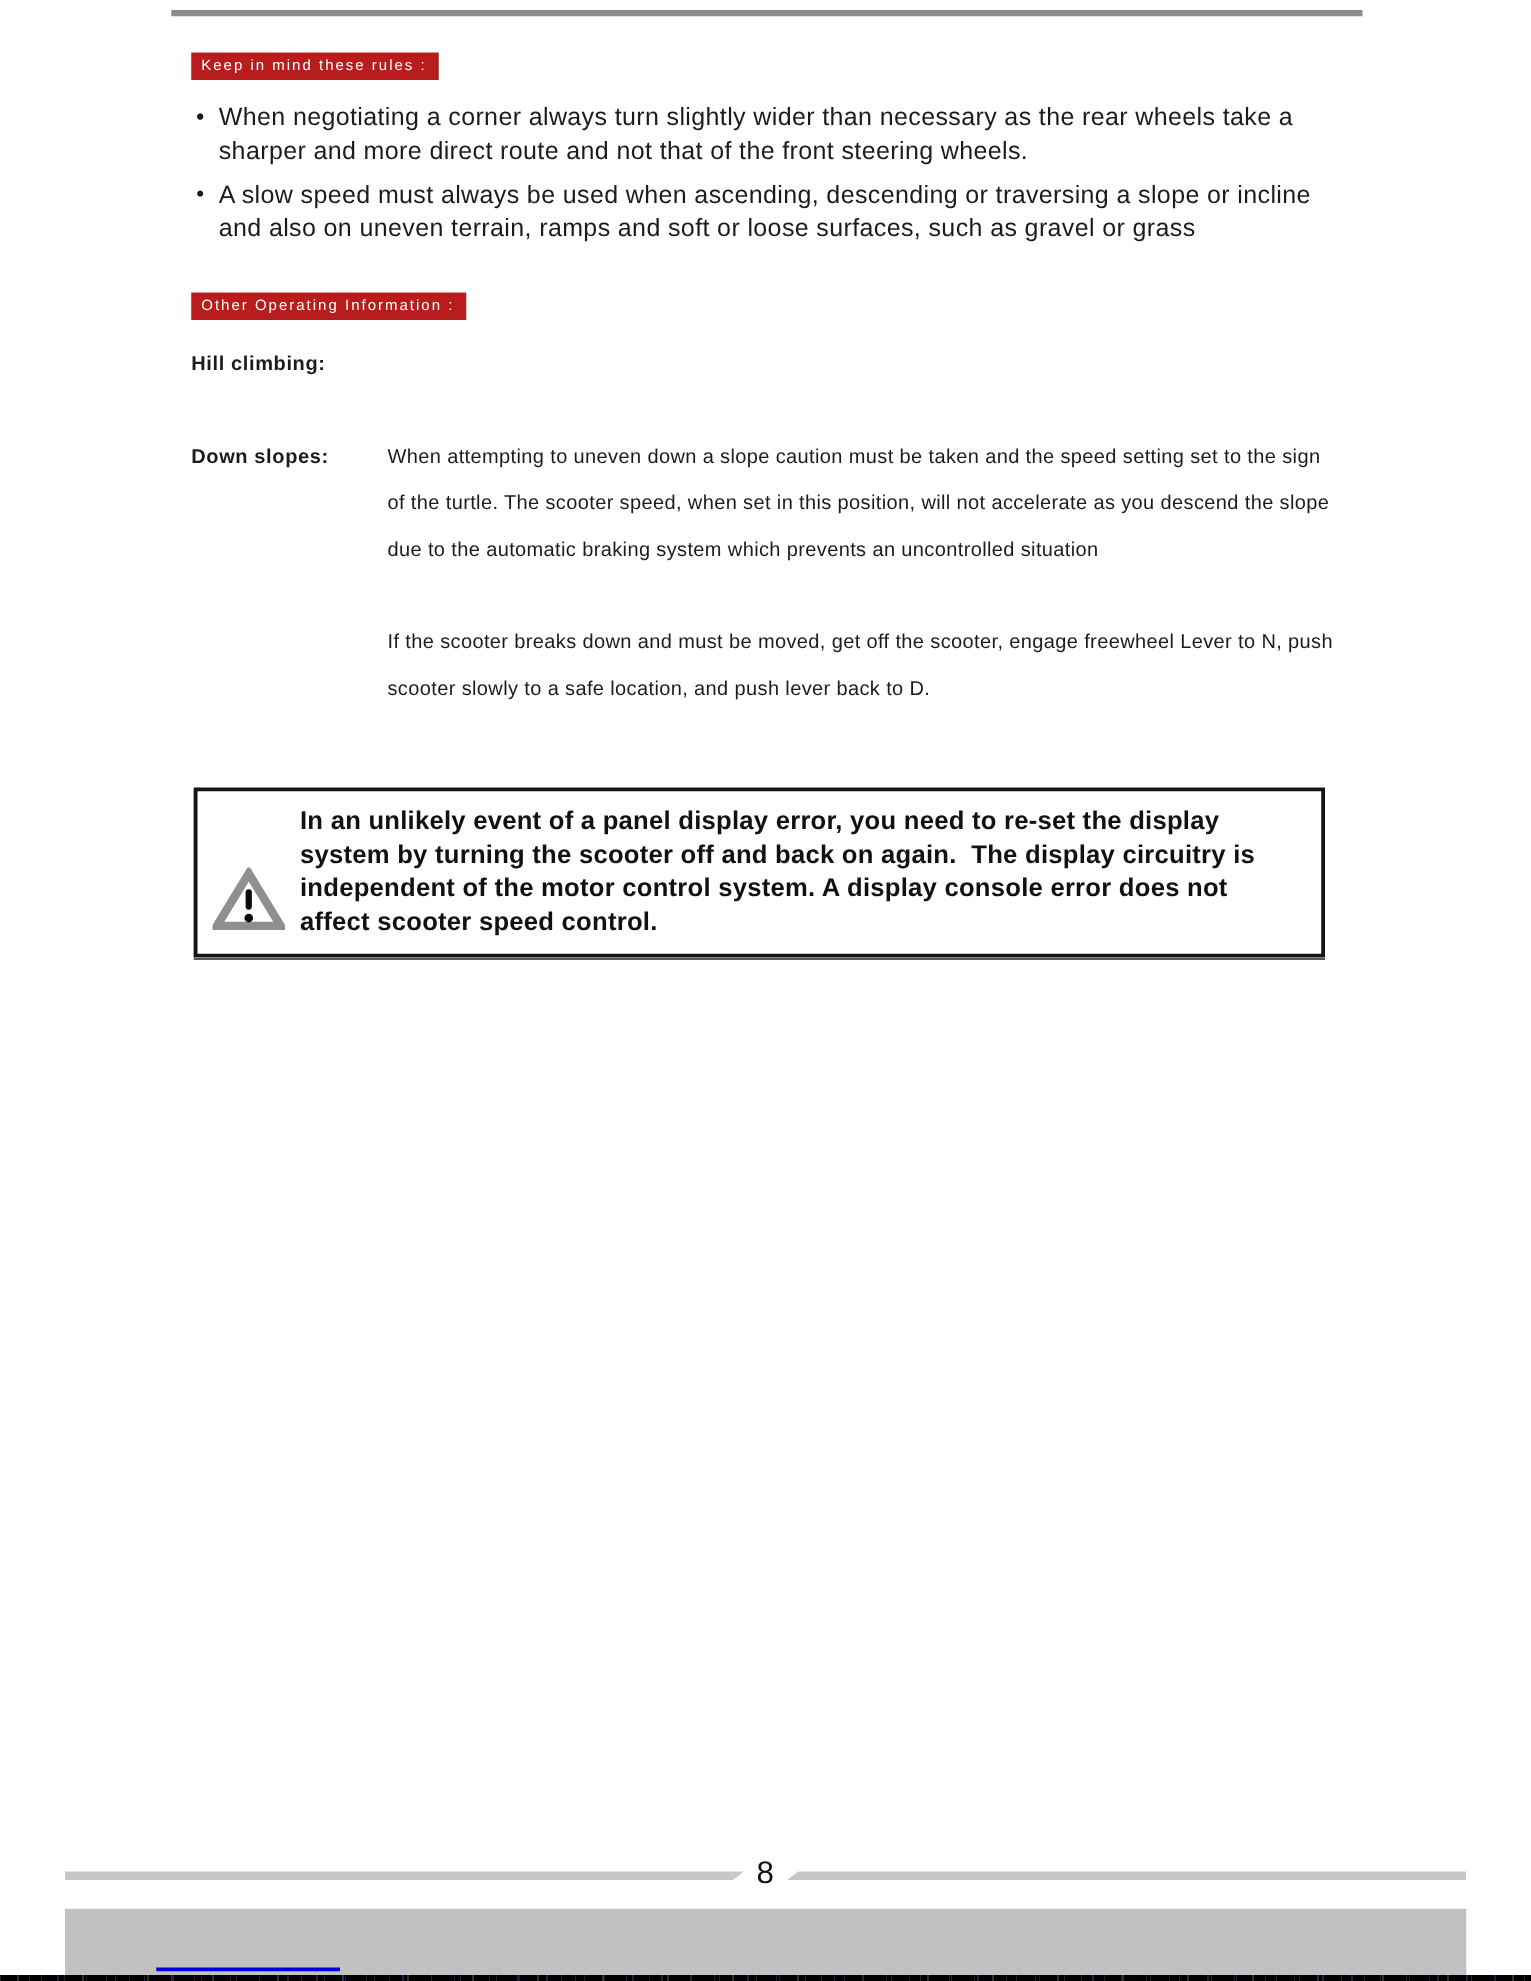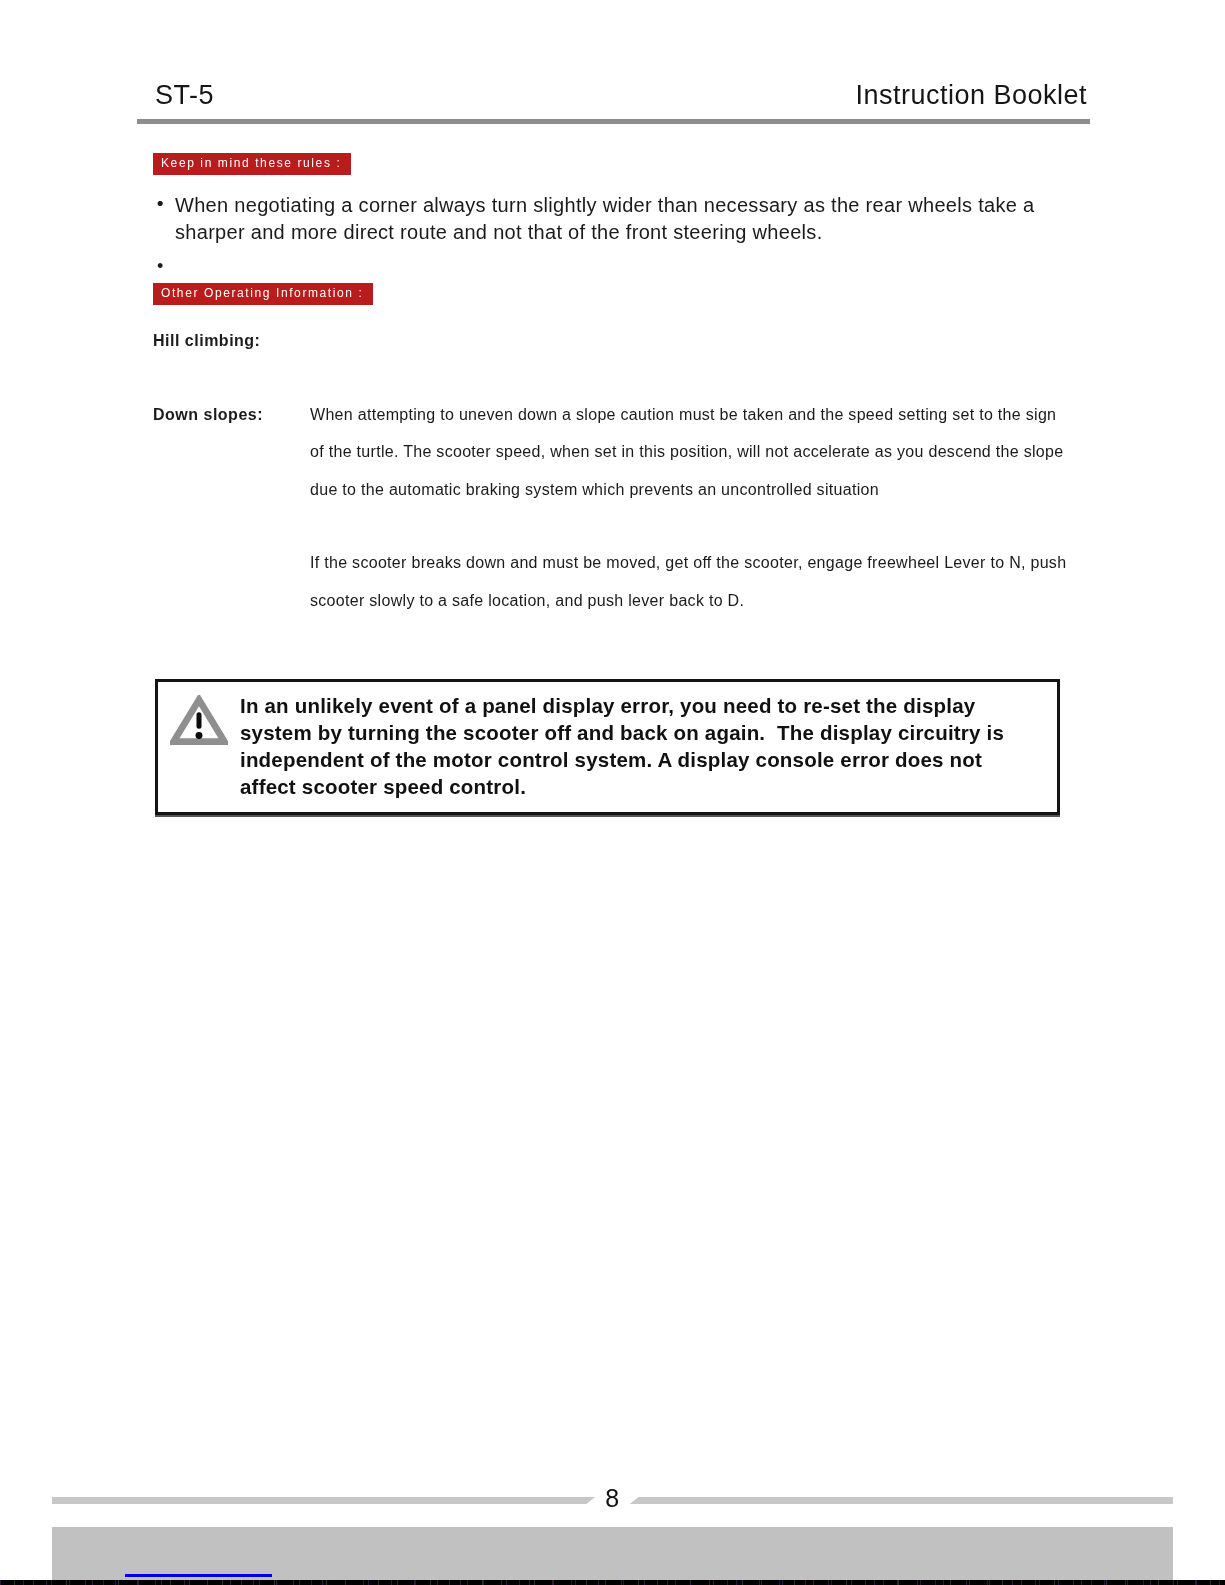--- a/index.html
+++ b/index.html
@@ -48,21 +48,21 @@
   .entry-label{font-weight:bold;letter-spacing:0.5px;}
   .entry-text{white-space:pre-wrap;}
   .entry.plain .entry-label{visibility:hidden;}
   
   .warning-box{
     margin-top:60px;margin-left:2px;
     width:905px;box-sizing:border-box;
     border:3px solid #141414;
     box-shadow:0 2px 0 #555;
     padding:10px 14px 12px 12px;
-    display:flex;align-items:flex-start;gap:12px;
+    display:flex;align-items:flex-end;gap:12px;
   }
   .warning-icon{flex:0 0 auto;margin-top:3px;}
   .warning-text{
     font-size:20.5px;font-weight:bold;line-height:27px;letter-spacing:0.2px;
     white-space:pre-wrap;color:#111;
   }
   
   .pageno-row{
     position:absolute;top:1484px;left:52px;width:1121px;
     display:flex;align-items:center;
@@ -89,41 +89,38 @@
       repeating-linear-gradient(90deg,
         #000 0 14px, #1c3a2a 14px 15px, #000 15px 33px, #3a1c1c 33px 34px,
         #000 34px 51px, #1c1c3a 51px 52px);
   }
 </style>
 </head>
 <body>
 
 <div class="page">
 
-  <div class="header-row">
-    <span>ST-5</span>
-    <span>Instruction Booklet</span>
-  </div>
   <div class="header-rule"></div>
 
   <div class="content">
 
     
     <div class="section-badge">Keep in mind these rules :</div>
 
     <div class="bullet-list">
       <div class="bullet-item">
         <span class="bullet-mark">•</span>
       </div>
       <div class="bullet-item">
         <span class="bullet-mark">•</span>
         <span>When negotiating a corner always turn slightly wider than necessary as the rear wheels take a sharper and more direct route and not that of the front steering wheels.</span>
       </div>
       <div class="bullet-item">
         <span class="bullet-mark">•</span>
+        <span>A slow speed must always be used when ascending, descending or traversing a slope or incline and also on uneven terrain, ramps and soft or loose surfaces, such as gravel or grass</span>
       </div>
     </div>
 
     
     <div class="section-badge">Other Operating Information :</div>
 
     <div class="entries">
 
       <div class="entry">
         <div class="entry-label">Hill climbing:</div>

